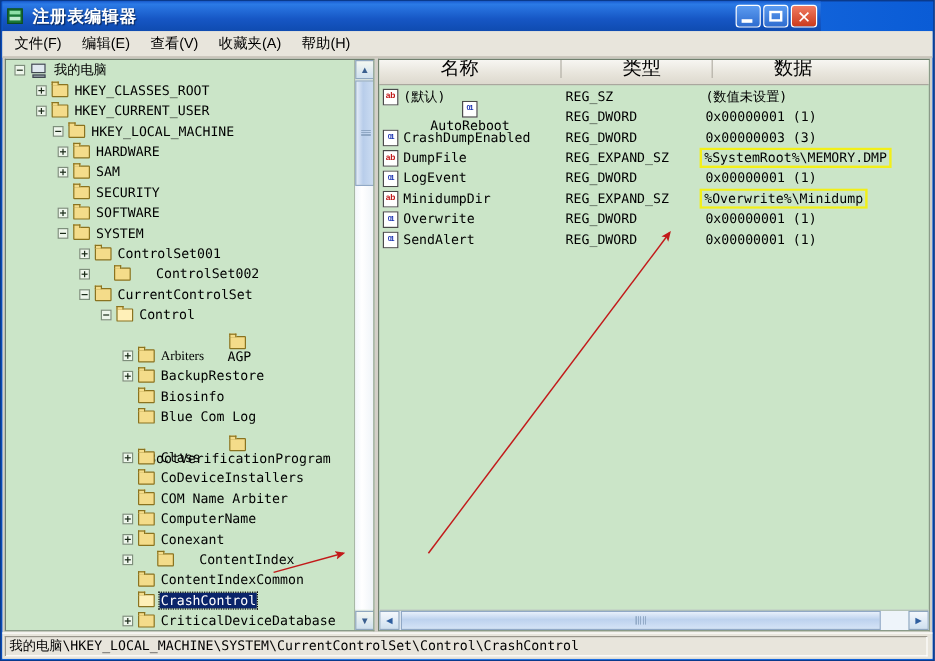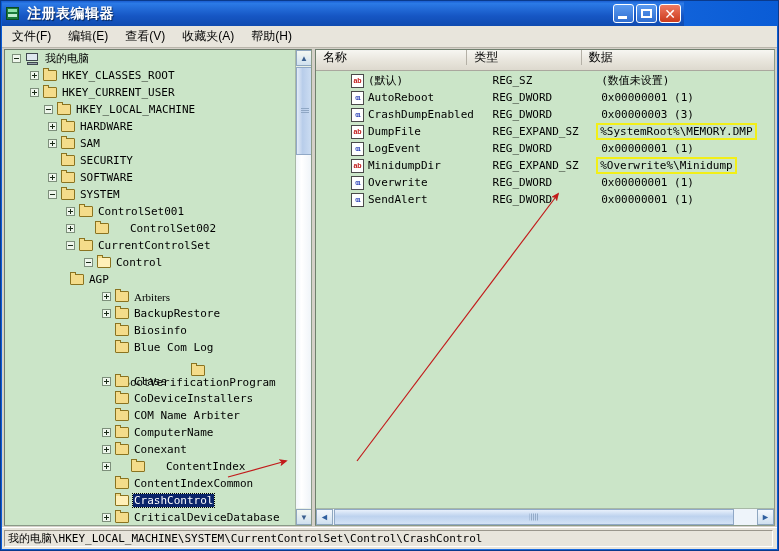--- a/index.html
+++ b/index.html
@@ -258,22 +258,23 @@
     background:linear-gradient(to bottom,#f7f6f2,#e8e5dc 55%,#ddd9ce);
     border-bottom:1px solid #aaa79e;
     box-sizing:border-box;
     display:flex;
   }
   .lv-col {
     height:15px; box-sizing:border-box;
     border-right:1px solid #b4b0a6;
     display:flex; align-items:center;
     padding-left:7px;
-    font-size:12px; color:#000;
+    font-size:16px; color:#000;
     font-family:"Liberation Sans","DejaVu Sans",sans-serif;
+    margin-left:44px;
   }
   .lv-col.c0 { width:152px; }
   .lv-col.c1 { width:115px; }
   .lv-col.c2 { width:193px; border-right:none;}
 
   .lv-rows { position:absolute; left:0; top:22px; width:100%; }
   .lv-row {
     height:17px; display:flex; align-items:center;
     font-family:"DejaVu Sans Mono","Liberation Mono",monospace;
     font-size:11px; color:#000;
@@ -285,21 +286,21 @@
     background:#ffffff;
     border:1px solid #4a4a4a;
     box-sizing:border-box;
     position:relative;
     font-size:7px; font-weight:bold;
     line-height:12px; text-align:center;
     font-family:"Liberation Sans","DejaVu Sans",sans-serif;
   }
   .rv-icon.ab { color:#c01818; }
   .rv-icon.num { color:#1a32b0; letter-spacing:-1px; font-size:6px;}
-  .cell-name { width:152px; overflow:hidden;padding-left:32px; }
+  .cell-name { width:152px; overflow:hidden; }
   .cell-type { width:115px; padding-left:4px; box-sizing:border-box; overflow:hidden;}
   .cell-data { width:193px; padding-left:4px; box-sizing:border-box; overflow:hidden; position:relative;}
   .cell-data.hl .hlbox {
     display:inline-block;
     border:2px solid #f2ef18;
     padding:0 2px;
     margin-left:-3px;
   }
   .cell-data .plain { display:inline-block; padding:0 2px;}
 
@@ -460,21 +461,21 @@
             <div class="tnode" style="padding-left: 61px;">
               <span class="expander minus"></span>
               <span class="folder"></span>
               <span class="tlabel">CurrentControlSet</span>
             </div>
             <div class="tnode" style="padding-left: 79px;">
               <span class="expander minus"></span>
               <span class="folder open"></span>
               <span class="tlabel">Control</span>
             </div>
-            <div class="tnode" style="padding-left: 52px;">
+            <div class="tnode" style="padding-left: 97px; flex-direction: column;">
               <span class="expander none"></span>
               <span class="folder"></span>
               <span class="tlabel">AGP</span>
             </div>
             <div class="tnode" style="padding-left: 97px; font-family: Liberation Serif, serif;">
               <span class="expander plus"></span>
               <span class="folder"></span>
               <span class="tlabel">Arbiters</span>
             </div>
             <div class="tnode" style="padding-left: 97px;">
@@ -563,21 +564,21 @@
         <div class="lv-rows" id="lv-rows">
             <div class="lv-row">
               <div class="cell-name" style="display: flex; align-items: center;">
                 <span class="rv-icon ab">ab</span>
                 <span>(默认)</span>
               </div>
               <div class="cell-type">REG_SZ</div>
               <div class="cell-data"><span class="plain">(数值未设置)</span></div>
             </div>
             <div class="lv-row">
-              <div class="cell-name" style="display: flex; align-items: center;">
+              <div class="cell-name" style="display: flex; align-items: center; flex-direction: column;">
                 <span class="rv-icon num">01</span>
                 <span>AutoReboot</span>
               </div>
               <div class="cell-type">REG_DWORD</div>
               <div class="cell-data"><span class="plain">0x00000001  (1)</span></div>
             </div>
             <div class="lv-row">
               <div class="cell-name" style="display: flex; align-items: center;">
                 <span class="rv-icon num">01</span>
                 <span>CrashDumpEnabled</span>

